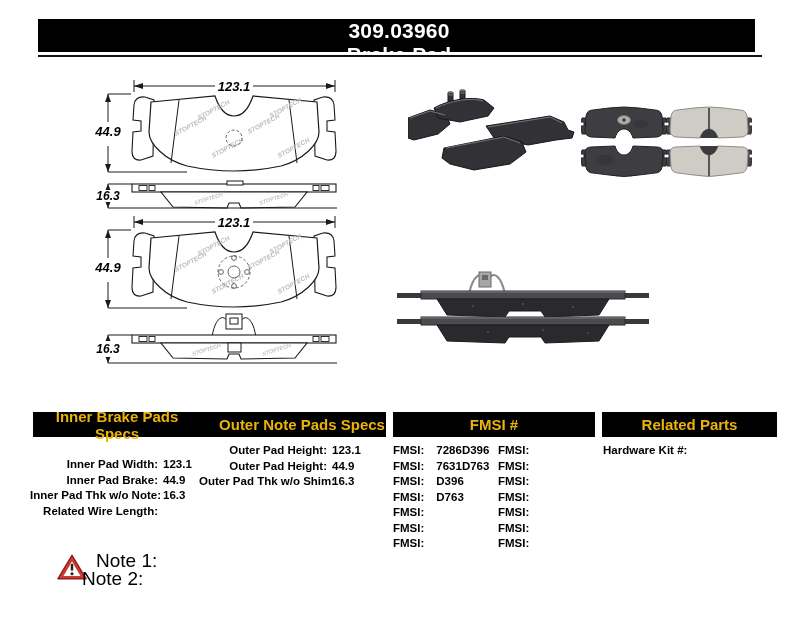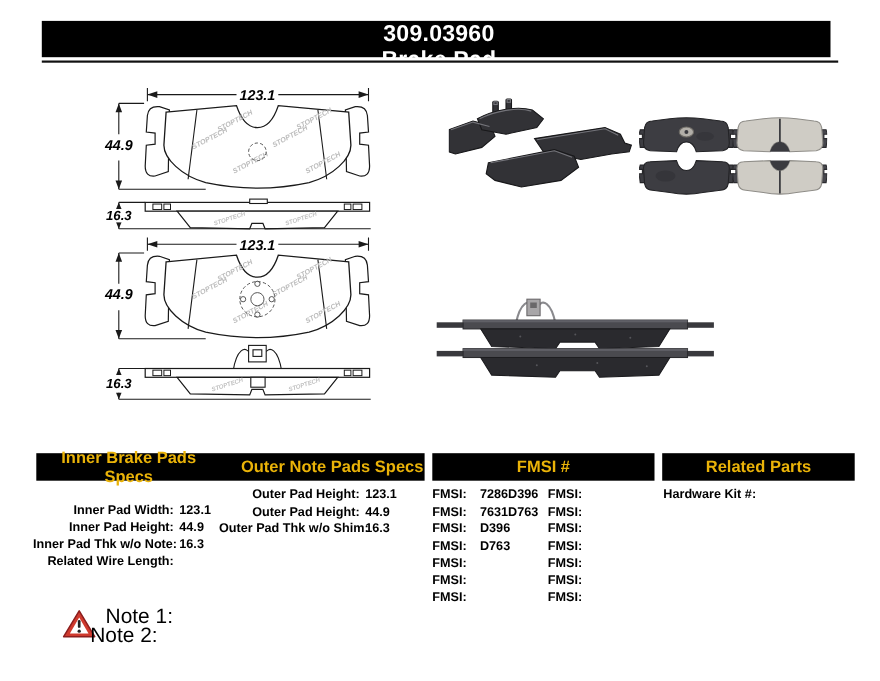--- a/index.html
+++ b/index.html
@@ -263,21 +263,21 @@
   <div class="abs hbar" style="left:602px;width:175px;align-items:center;">
     <span class="hlbl">Related Parts</span>
   </div>
 
   <div class="abs speccol" style="left:30px;margin-top:14px;">
     <div class="srow">
         <span class="lbl">Inner Pad Width:</span>
         <span class="val">123.1</span>
       </div>
     <div class="srow">
-        <span class="lbl">Inner Pad Height:</span>
+        <span class="lbl">Inner Pad Brake:</span>
         <span class="val">44.9</span>
       </div>
     <div class="srow">
         <span class="lbl">Inner Pad Thk w/o Note:</span>
         <span class="val">16.3</span>
       </div>
     <div class="srow">
         <span class="lbl">Related Wire Length:</span>
         <span class="val"></span>
       </div>

